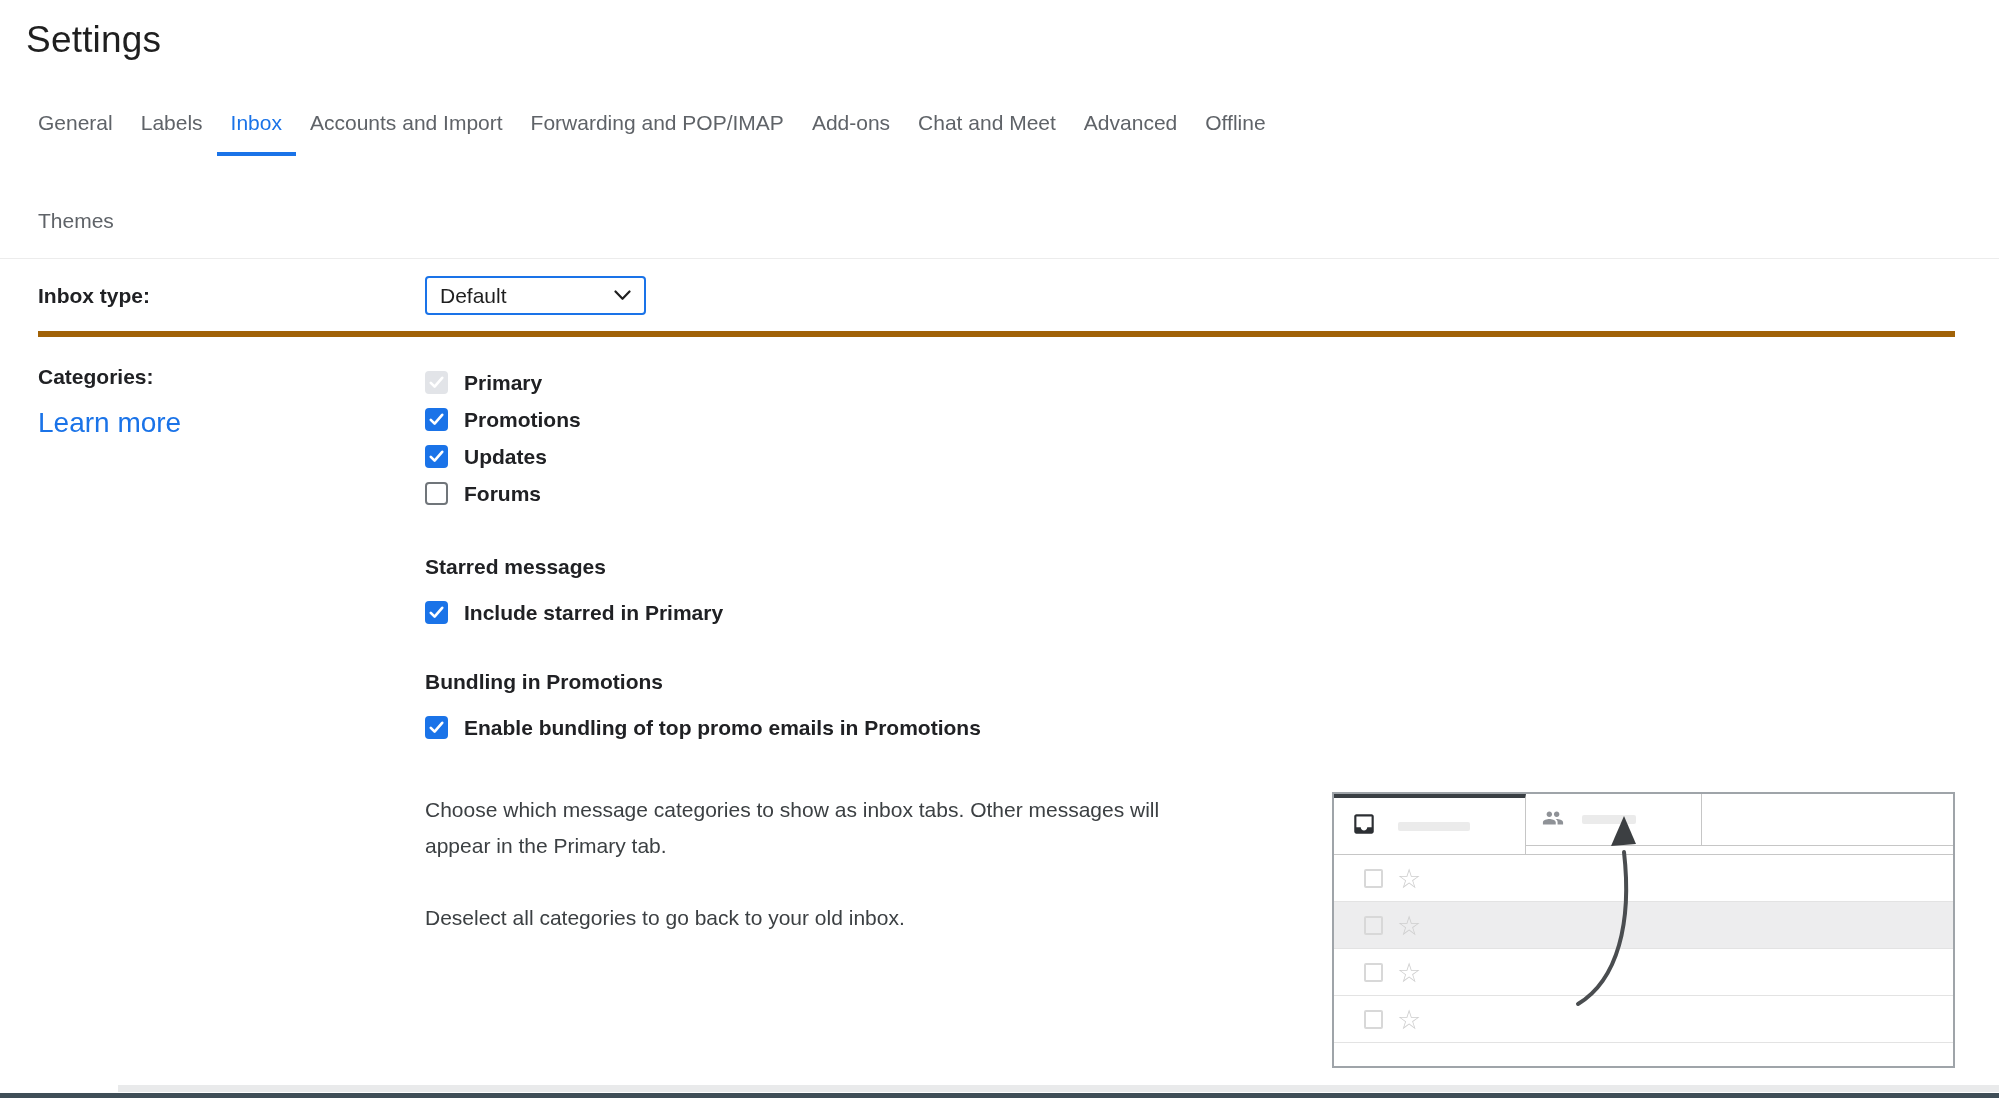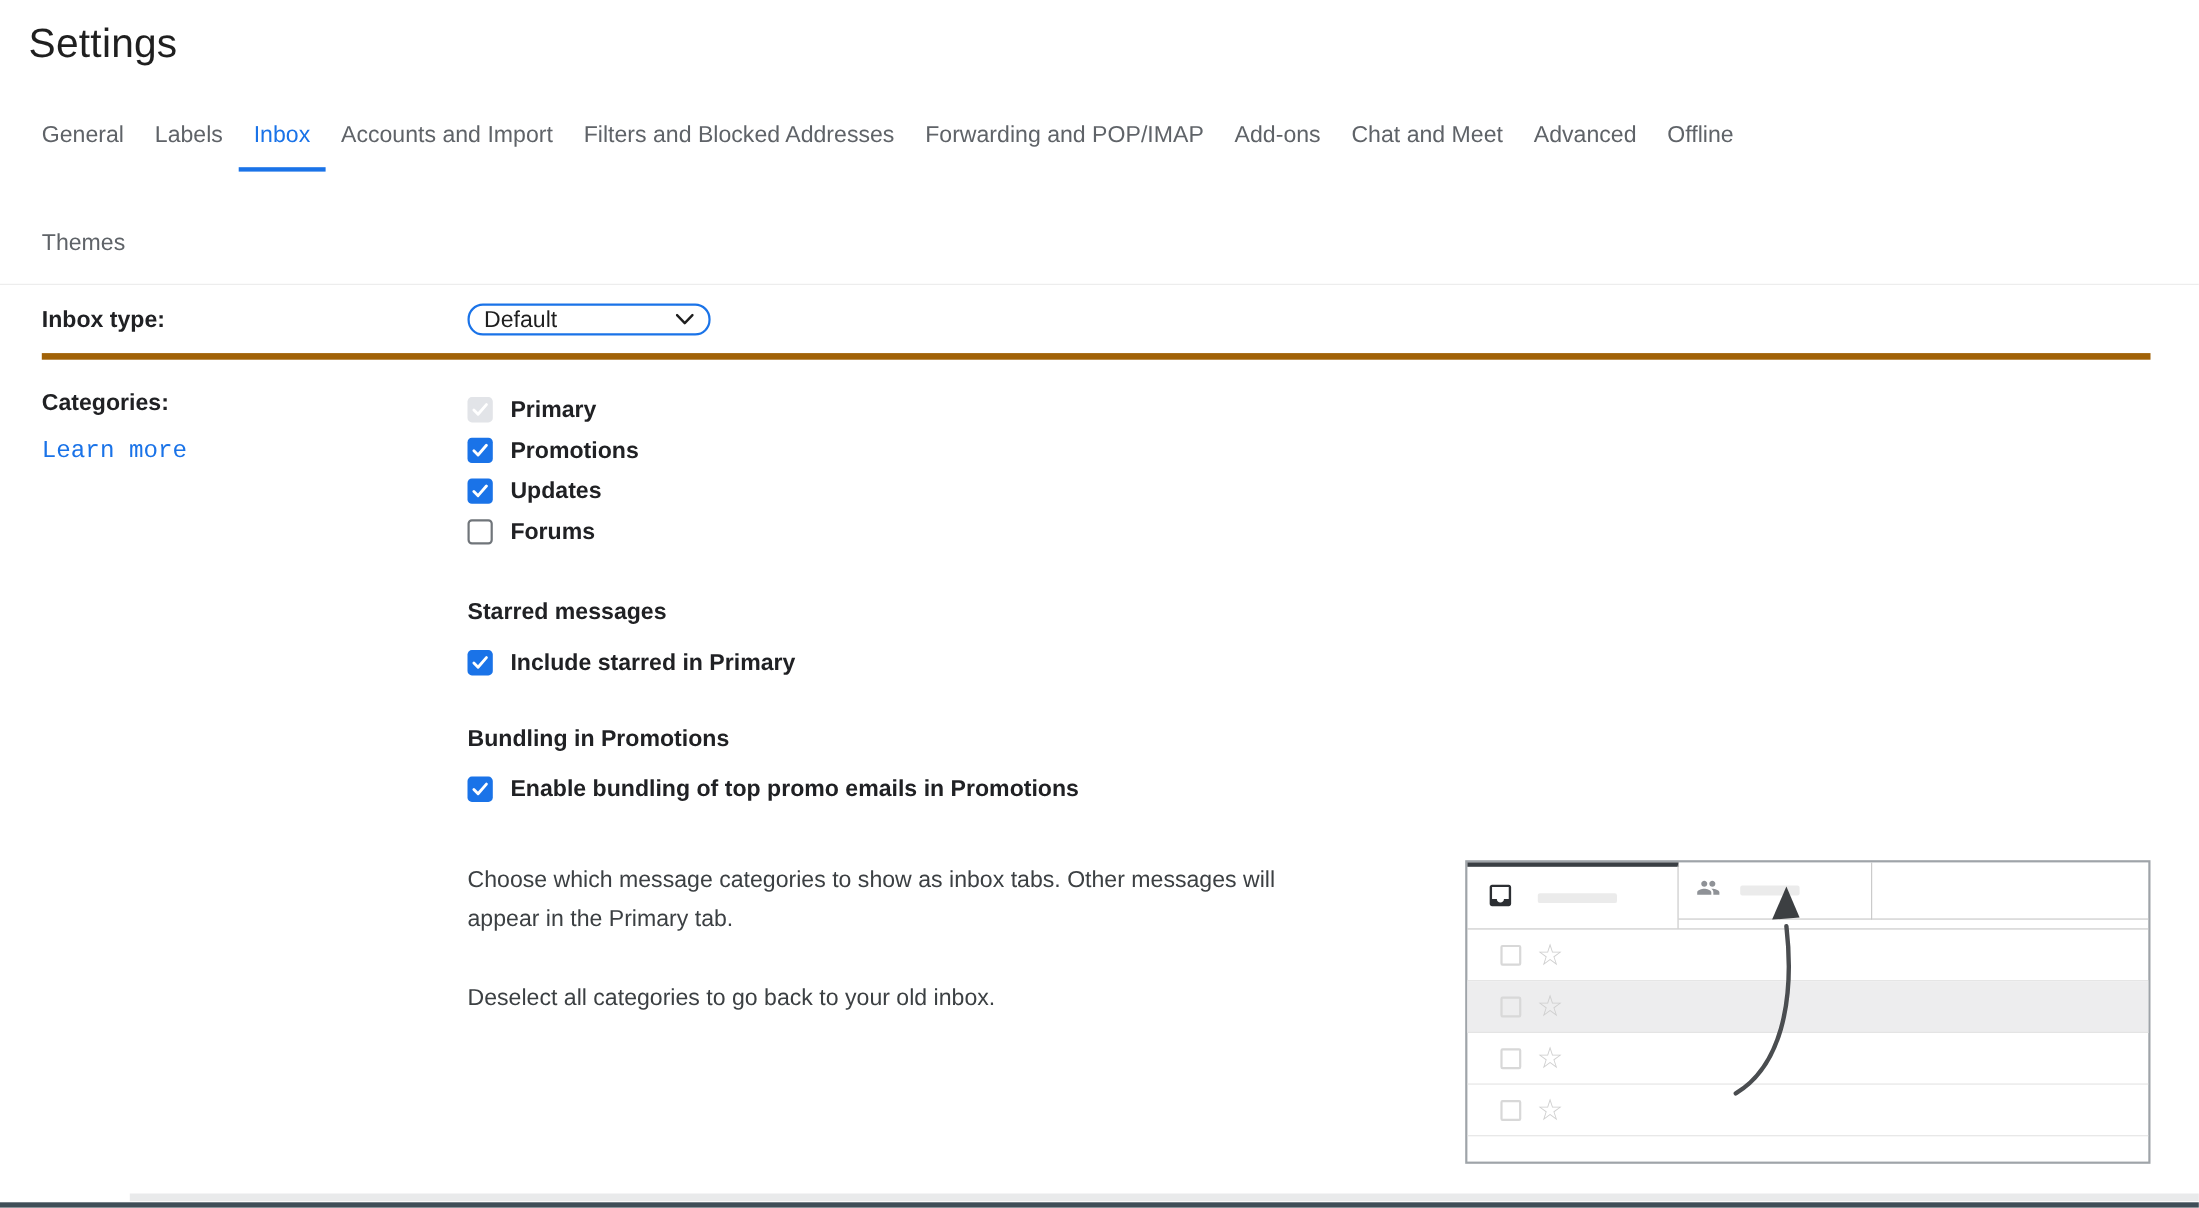--- a/index.html
+++ b/index.html
@@ -32,30 +32,30 @@
 
   
   .settings-body { margin:0 44px 0 38px; }
   .row-inboxtype {
     display:grid; grid-template-columns:387px 1fr; align-items:center;
     padding:17px 0 16px 0; border-bottom:6px solid #a16207;
   }
   .row-label { font-size:21px; font-weight:700; color:#202124; line-height:26px; }
 
   .select-box {
-    width:221px; height:29px; background:#fff;
-    border:2.5px solid #1a73e8; border-radius:14px;
+    width:221px; height:39px; background:#fff;
+    border:2.5px solid #1a73e8; border-radius:4px;
     display:flex; align-items:center; justify-content:space-between;
     padding:0 13px; box-sizing:border-box; cursor:pointer;
   }
   .select-box .select-value { font-size:21px; color:#1f1f1f; }
   .select-box svg { display:block; }
 
   .row-categories { display:grid; grid-template-columns:387px 1fr; padding-top:27px; }
-  .learn-more { display:inline-block; margin-top:17px; font-size:22px; color:#1a73e8; text-decoration:none; cursor:pointer;font-family:Liberation Mono, monospace; }
+  .learn-more { display:inline-block; margin-top:17px; font-size:28px; color:#1a73e8; text-decoration:none; cursor:pointer; }
 
   
   .opt-row { display:flex; align-items:center; height:37px; }
   .cb {
     width:23px; height:23px; border-radius:4px; margin-right:16px;
     box-sizing:border-box; display:flex; align-items:center; justify-content:center;
     flex:none; cursor:pointer;
   }
   .cb.checked { background:#1a73e8; }
   .cb.unchecked { background:#fff; border:2.5px solid #70757a; }
@@ -107,21 +107,20 @@
 </head>
 <body>
 
 <div class="page-title">Settings</div>
 
 <div class="tabs">
   <div class="tab">General</div>
   <div class="tab">Labels</div>
   <div class="tab active">Inbox</div>
   <div class="tab">Accounts and Import</div>
-  <div class="tab">Filters and Blocked Addresses</div>
   <div class="tab">Forwarding and POP/IMAP</div>
   <div class="tab">Add-ons</div>
   <div class="tab">Chat and Meet</div>
   <div class="tab">Advanced</div>
   <div class="tab">Offline</div>
   <div class="tab-break"></div>
   <div class="tab">Themes</div>
 </div>
 
 <div class="divider-full"></div>

